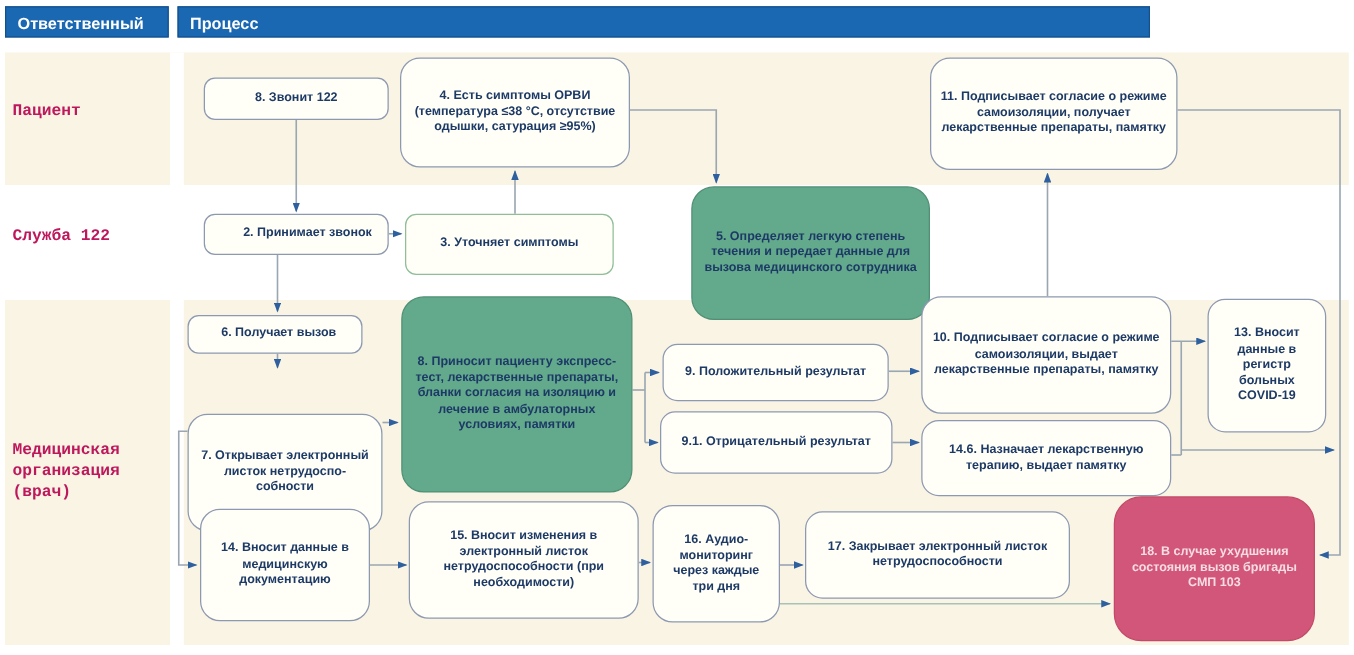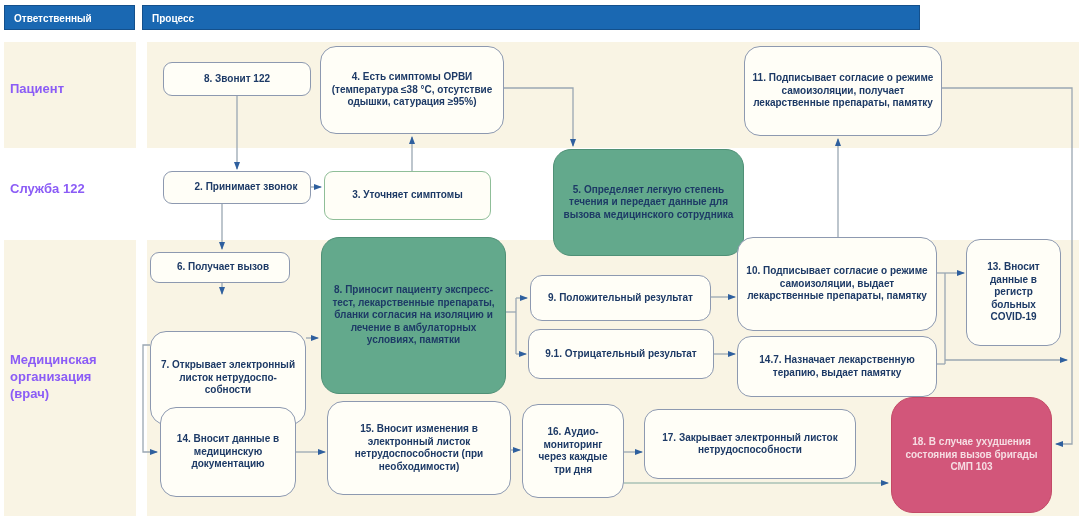--- a/index.html
+++ b/index.html
@@ -8,33 +8,33 @@
     --pink:#d2567a; --pink-border:#c34a66; --pink-text:#f6dde3;
     --line:#9aa7b2; --sage:#a9c2b6; --arrow:#2e5f9e; --text:#1d3a66;
   }
   html,body{margin:0;padding:0;background:#fff;}
   #canvas{
     position:relative; width:1083px; height:524px; background:#fff; overflow:hidden;
     font-family:"Liberation Sans","DejaVu Sans",sans-serif;
   }
   .hdr{
     position:absolute; top:5px; height:25px; background:var(--blue);
-    color:#fff; font-size:10px; font-weight:bold; line-height:25px;
+    color:#fff; font-size:13px; font-weight:bold; line-height:25px;
     padding-left:9px; box-sizing:border-box; border:1px solid #14508c;
   }
   #hdr-left{left:4px; width:131px;}
   #hdr-right{left:142px; width:778px;}
   .lane{position:absolute; left:4px; width:1075px;}
   #lane-patient{top:42px; height:106px; background:var(--cream);}
   #lane-122{top:148px; height:92px; background:var(--white);}
   #lane-med{top:240px; height:276px; background:var(--cream);}
   #col-gap{position:absolute; left:136px; top:42px; width:11px; height:474px; background:#fff;}
   .lane-label{
-    position:absolute; left:10px; width:122px; color:#8b5cf6;
-    font-size:13px; font-weight:bold; line-height:1.3;
+    position:absolute; left:10px; width:122px; color:#be185d;
+    font-size:13px; font-weight:bold; line-height:1.3;font-family:Liberation Mono, monospace;
   }
   #label-patient{top:81px;}
   #label-122{top:181px;}
   #label-med{top:352px;}
   #connectors{position:absolute; left:0; top:0;}
   #connectors .c{fill:none; stroke:var(--line); stroke-width:1.3px;}
   #connectors .cg{stroke:var(--sage);}
   #connectors .arrowhead{fill:var(--arrow);}
   .node{
     position:absolute; box-sizing:border-box; display:flex; align-items:center; justify-content:center;
@@ -119,21 +119,21 @@
       <div class="node" style="left: 744px; top: 46px; width: 198px; height: 90px; border-radius: 16px;">11. Подписывает согласие о режиме самоизоляции, получает лекарственные препараты, памятку</div>
       <div class="node" style="left: 163px; top: 171px; width: 148px; height: 33px; border-radius: 9px; padding-left: 24px;">2. Принимает звонок</div>
       <div class="node green-border" style="left: 324px; top: 171px; width: 167px; height: 49px; border-radius: 9px;">3. Уточняет симптомы</div>
       <div class="node green" style="left: 553px; top: 149px; width: 191px; height: 107px; border-radius: 18px;">5. Определяет легкую степень течения и передает данные для вызова медицинского сотрудника</div>
       <div class="node" style="left: 150px; top: 252px; width: 140px; height: 31px; border-radius: 9px; padding-left: 12px;">6. Получает вызов</div>
       <div class="node" style="left: 150px; top: 297px; width: 156px; height: 94px; border-radius: 16px; margin-top: 34px;">7. Открывает электронный листок нетрудоспо- собности</div>
       <div class="node green" style="left: 321px; top: 237px; width: 185px; height: 157px; border-radius: 18px;">8. Приносит пациенту экспресс-тест, лекарственные препараты, бланки согласия на изоляцию и лечение в амбулаторных условиях, памятки</div>
       <div class="node" style="left: 530px; top: 275px; width: 181px; height: 46px; border-radius: 12px;">9. Положительный результат</div>
       <div class="node" style="left: 528px; top: 329px; width: 186px; height: 50px; border-radius: 12px;">9.1. Отрицательный результат</div>
       <div class="node" style="left: 737px; top: 237px; width: 200px; height: 94px; border-radius: 16px;">10. Подписывает согласие о режиме самоизоляции, выдает лекарственные препараты, памятку</div>
-      <div class="node" style="left: 737px; top: 336px; width: 200px; height: 61px; border-radius: 14px;">14.7. Назначает лекарственную терапию, выдает памятку</div>
+      <div class="node" style="left: 737px; top: 336px; width: 200px; height: 61px; border-radius: 14px;">14.6. Назначает лекарственную терапию, выдает памятку</div>
       <div class="node" style="left: 966px; top: 239px; width: 95px; height: 107px; border-radius: 14px;">13. Вносит данные в регистр больных COVID-19</div>
       <div class="node" style="left: 160px; top: 407px; width: 136px; height: 90px; border-radius: 16px;">14. Вносит данные в медицинскую документацию</div>
       <div class="node" style="left: 327px; top: 401px; width: 184px; height: 94px; border-radius: 16px;">15. Вносит изменения в электронный листок нетрудоспособности (при необходимости)</div>
       <div class="node" style="left: 522px; top: 404px; width: 102px; height: 94px; border-radius: 16px;">16. Аудио- мониторинг через каждые три дня</div>
       <div class="node" style="left: 644px; top: 409px; width: 212px; height: 70px; border-radius: 14px;">17. Закрывает электронный листок нетрудоспособности</div>
       <div class="node pink" style="left: 891px; top: 397px; width: 161px; height: 116px; border-radius: 22px;">18. В случае ухудшения состояния вызов бригады СМП 103</div>
     </div>
 </div>
 
 </body></html>

